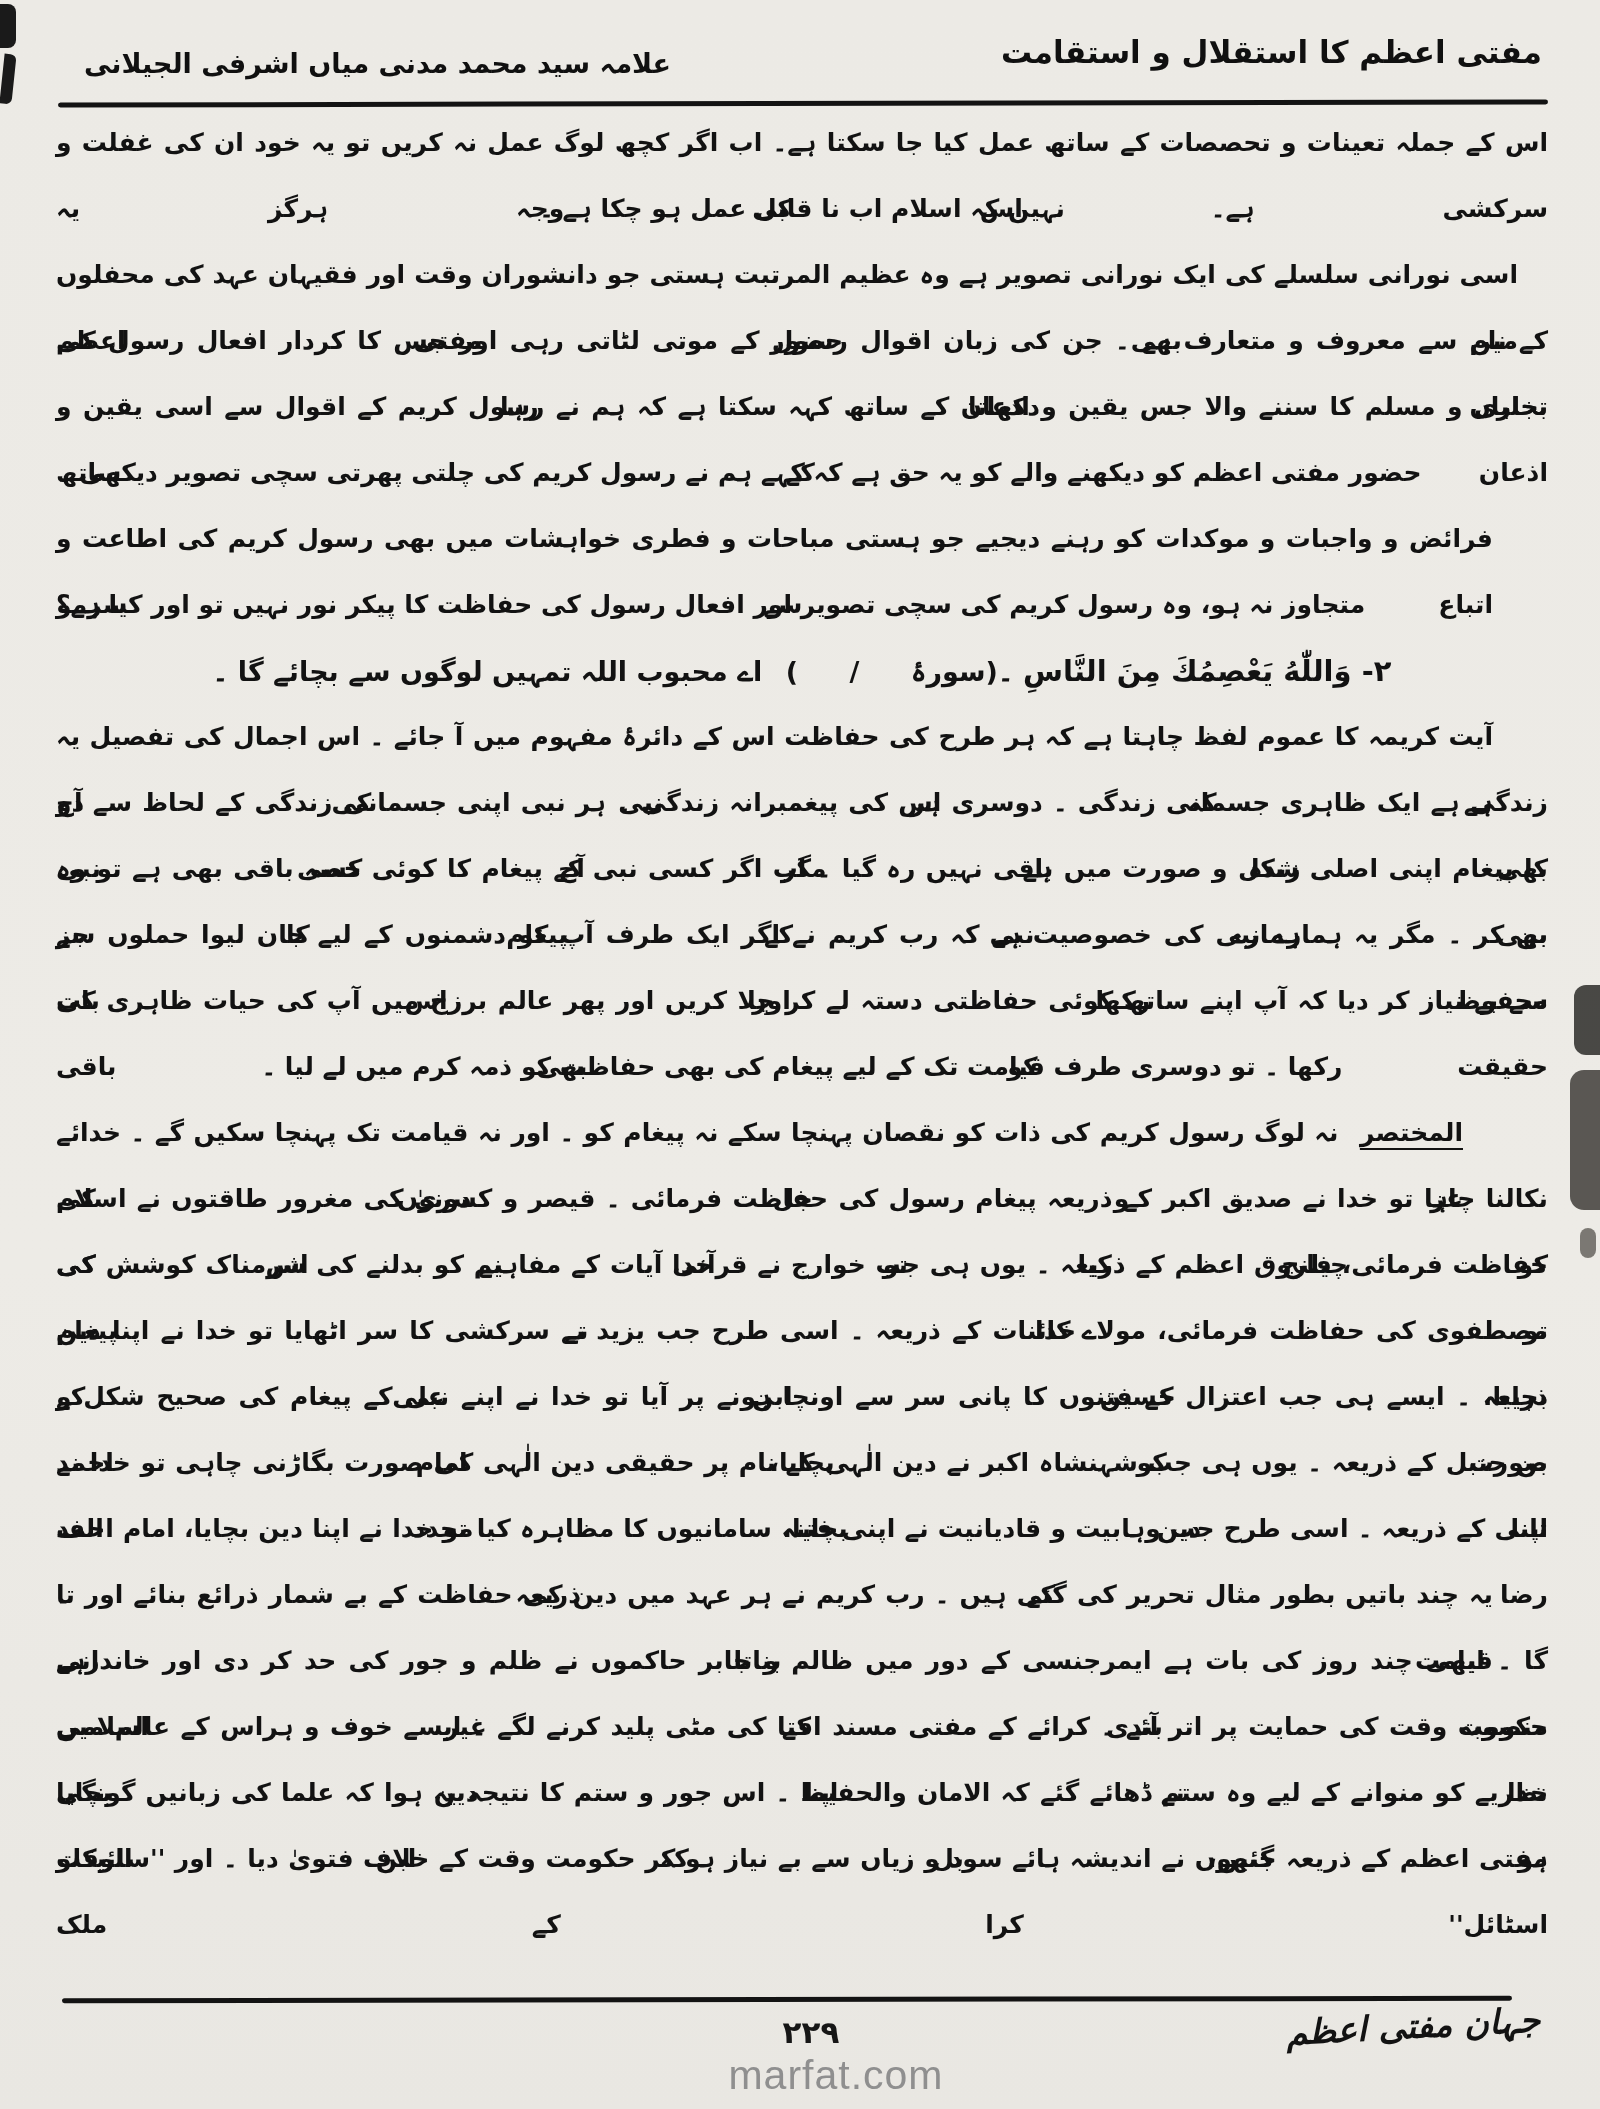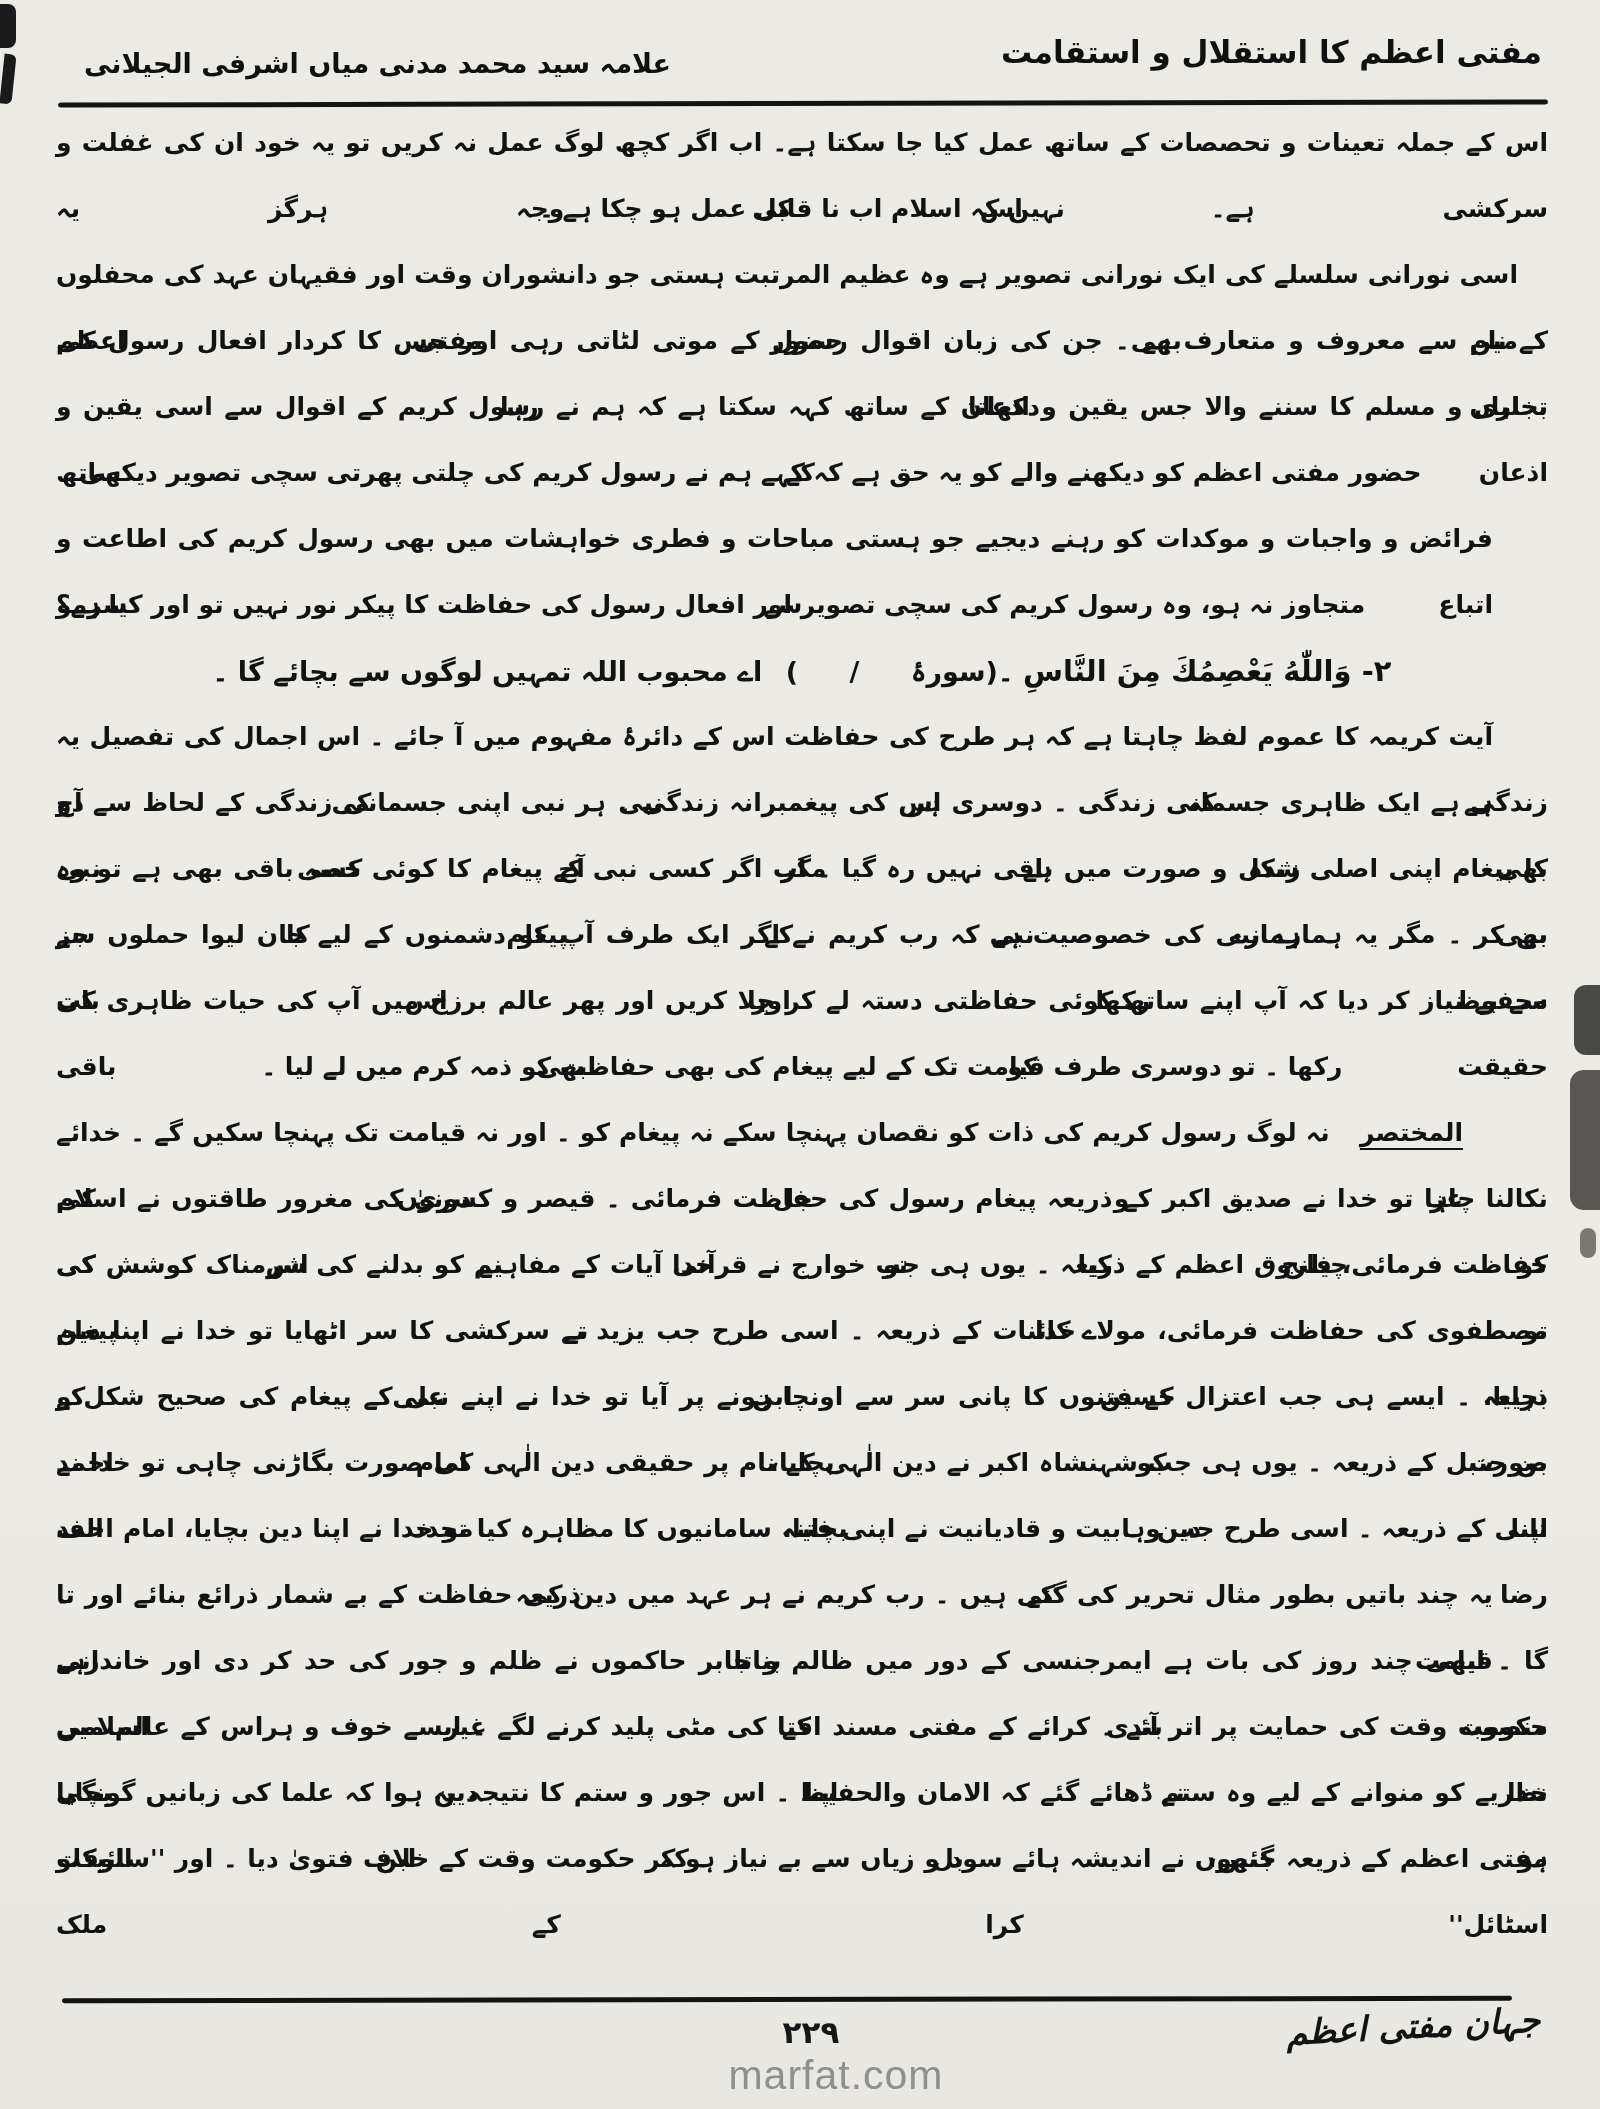--- a/index.html
+++ b/index.html
@@ -42,21 +42,21 @@
   }
   .line.indent-sm { padding-right: 30px; }
   .line.indent    { padding-right: 55px; }
   .line.indent-lg { padding-right: 85px; }
   .line.end-center { text-align-last: center; }
   .line.end-left   { text-align-last: left; }
 
   .lead-word {
     text-decoration: underline;
     text-underline-offset: 7px;
-    margin-left: 21px;
+    margin-left: 12px;
   }
 
   .line.verse {
     text-align: center; text-align-last: center;
     font-size: 27px;
   }
   .verse-arabic { font-size: 29px; font-weight: bold; }
   .verse-ref  { font-weight: bold; }
   .verse-slash { margin: 0 42px; font-weight: bold; }
   .verse-trans { margin-right: 14px; }

